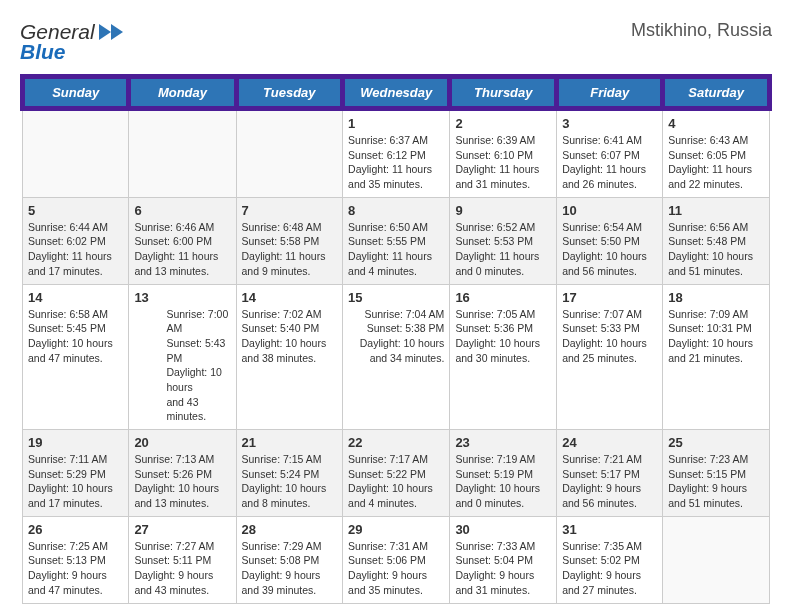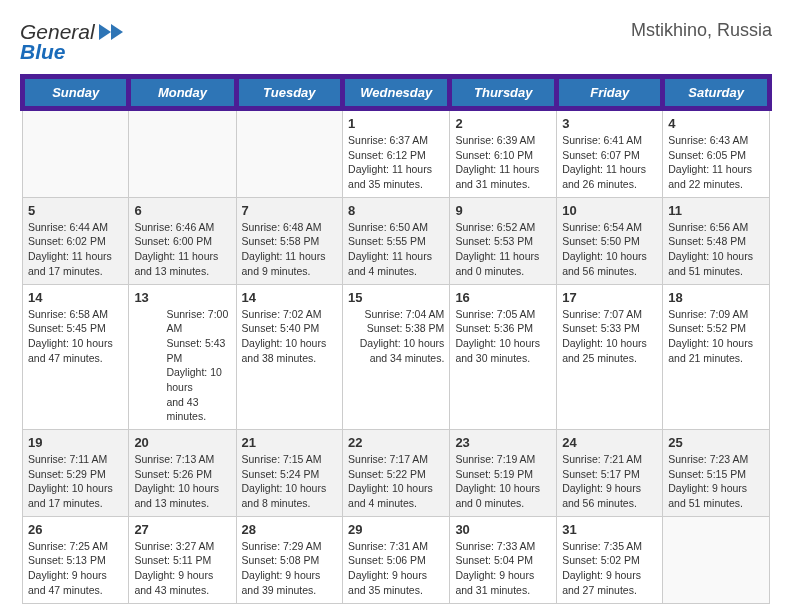--- a/index.html
+++ b/index.html
@@ -238,21 +238,21 @@
         <td>
           <span class="day-number">17</span>
           <div class="day-info" style="white-space: pre-line;">Sunrise: 7:07 AM
 Sunset: 5:33 PM
 Daylight: 10 hours
 and 25 minutes.</div>
         </td>
         <td>
           <span class="day-number">18</span>
           <div class="day-info" style="white-space: pre-line;">Sunrise: 7:09 AM
-Sunset: 5:52 PM
+Sunset: 10:31 PM
 Daylight: 10 hours
 and 21 minutes.</div>
         </td>
       </tr>
       <tr>
         <td>
           <span class="day-number">19</span>
           <div class="day-info" style="white-space: pre-line;">Sunrise: 7:11 AM
 Sunset: 5:29 PM
 Daylight: 10 hours
@@ -304,21 +304,21 @@
       <tr>
         <td>
           <span class="day-number">26</span>
           <div class="day-info" style="white-space: pre-line;">Sunrise: 7:25 AM
 Sunset: 5:13 PM
 Daylight: 9 hours
 and 47 minutes.</div>
         </td>
         <td>
           <span class="day-number">27</span>
-          <div class="day-info" style="white-space: pre-line;">Sunrise: 3:27 AM
+          <div class="day-info" style="white-space: pre-line;">Sunrise: 7:27 AM
 Sunset: 5:11 PM
 Daylight: 9 hours
 and 43 minutes.</div>
         </td>
         <td>
           <span class="day-number">28</span>
           <div class="day-info" style="white-space: pre-line;">Sunrise: 7:29 AM
 Sunset: 5:08 PM
 Daylight: 9 hours
 and 39 minutes.</div>

